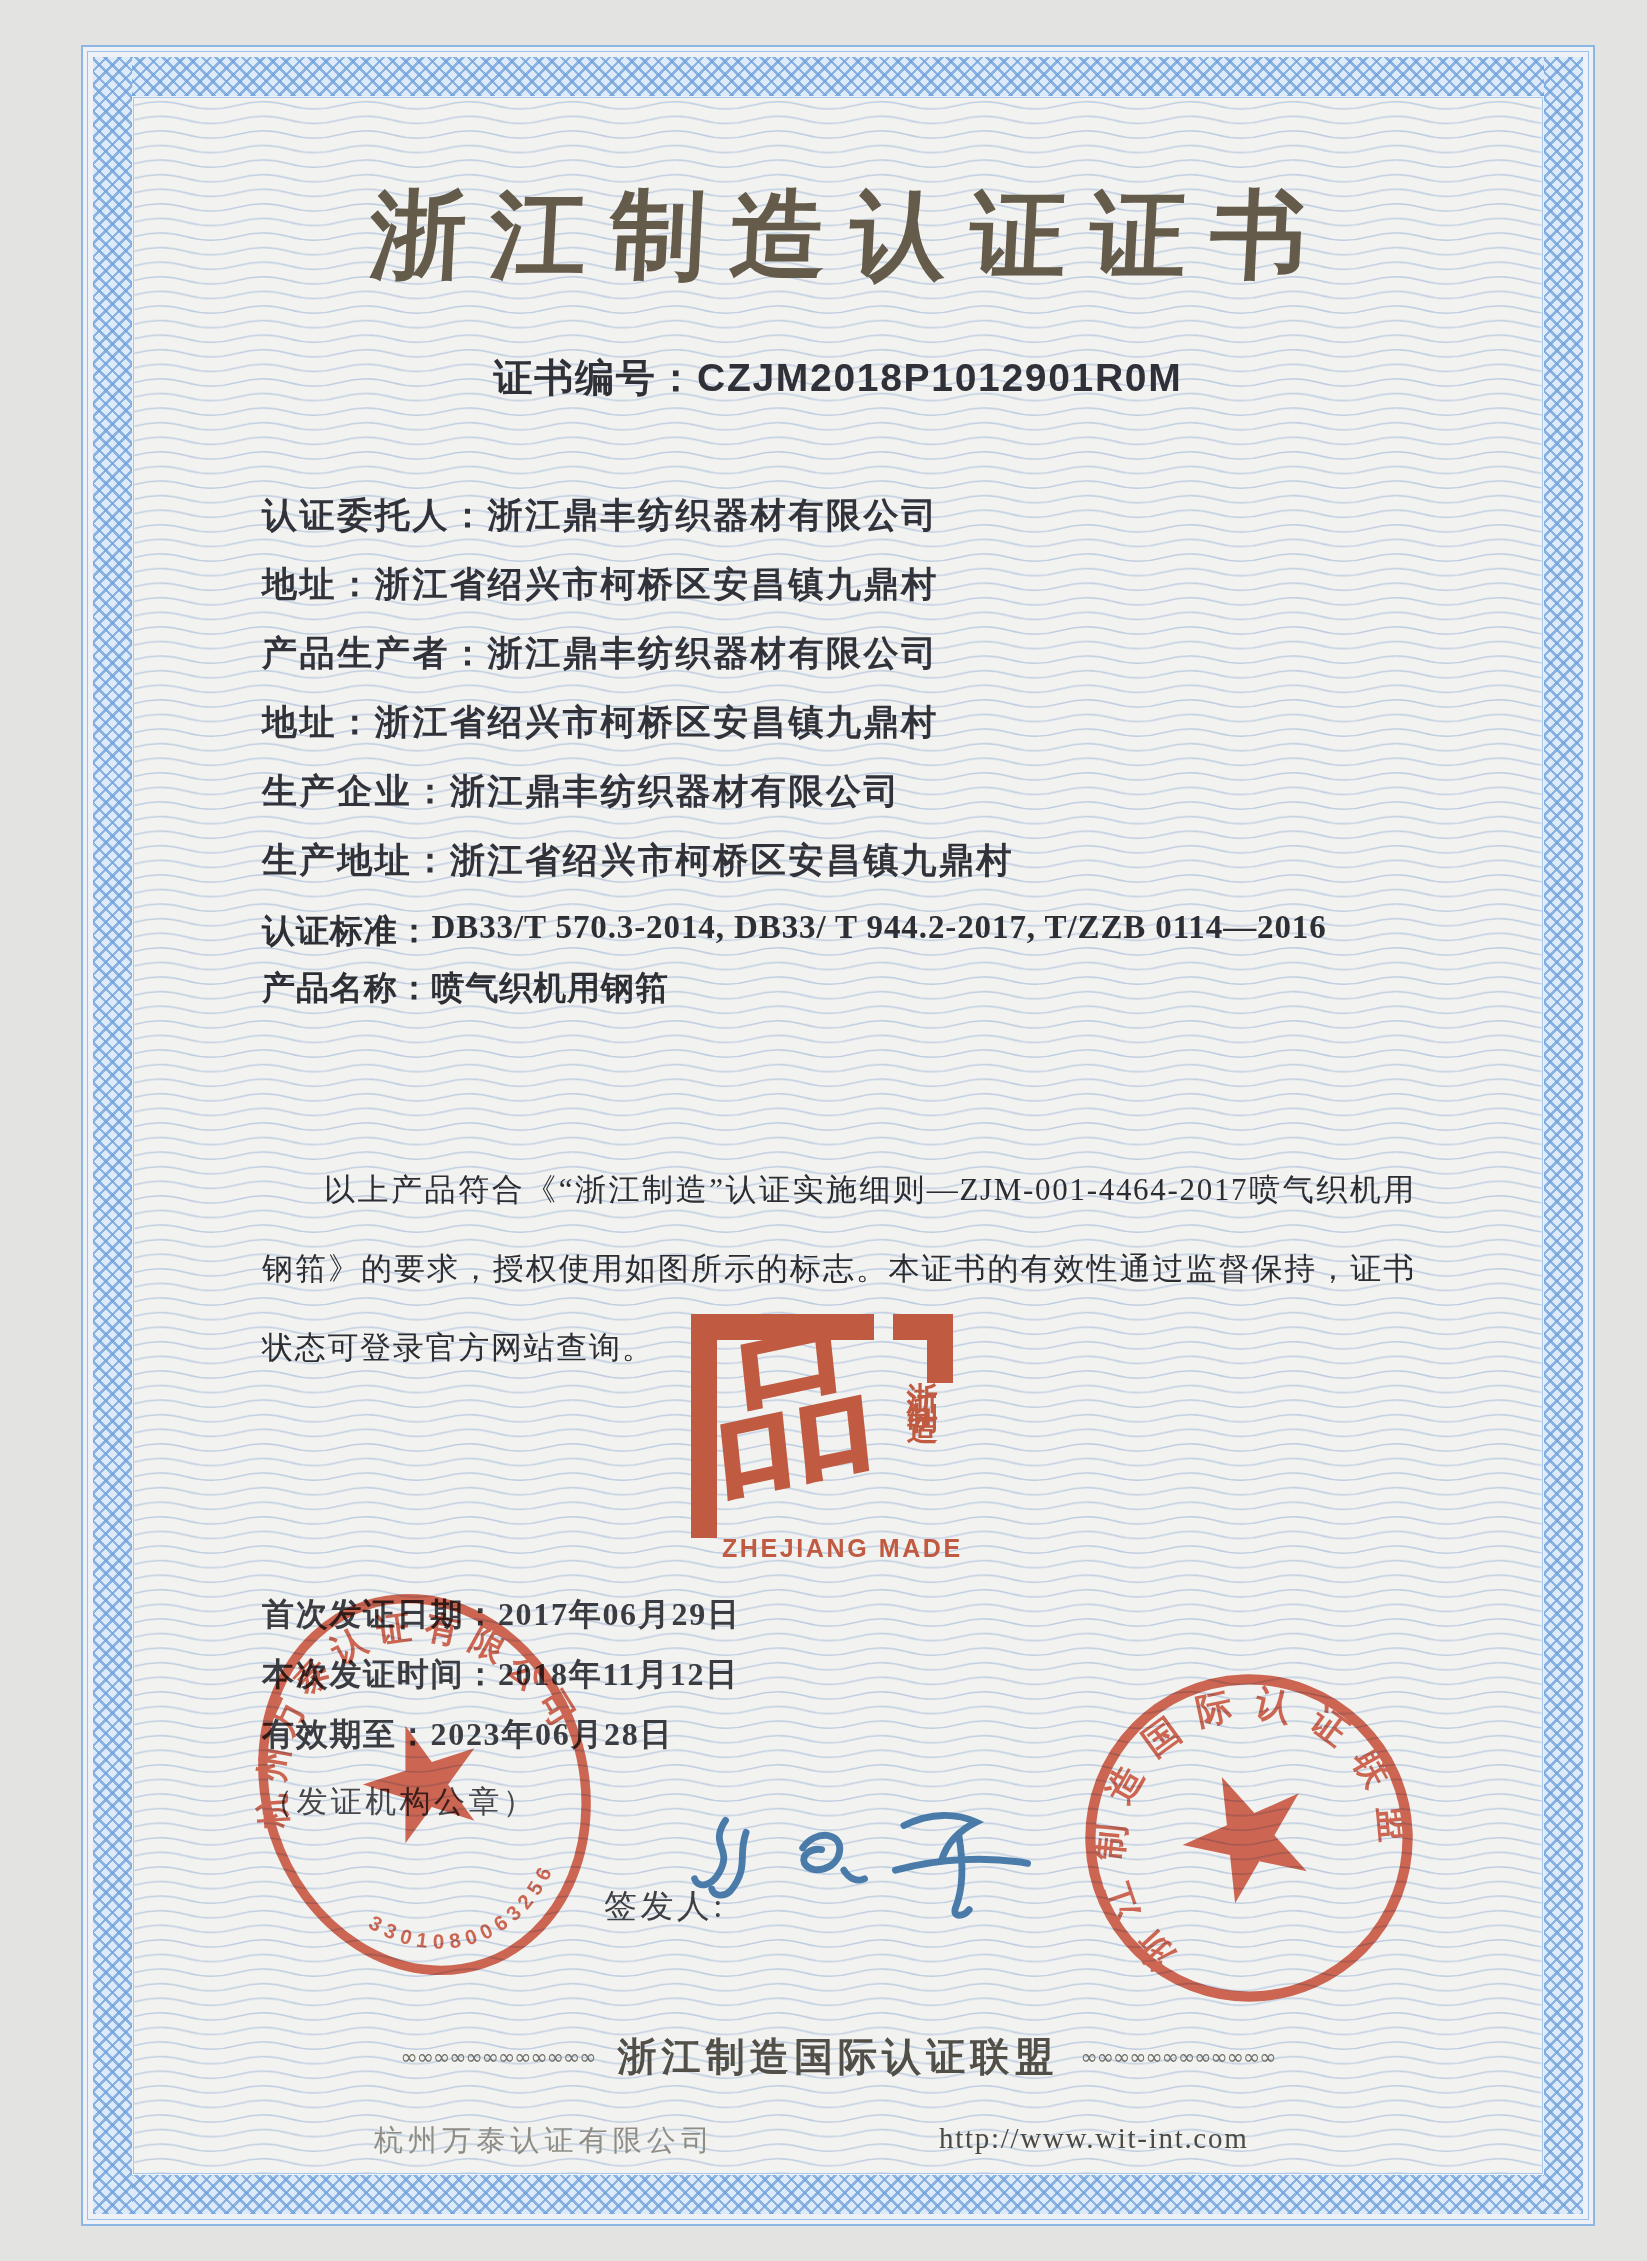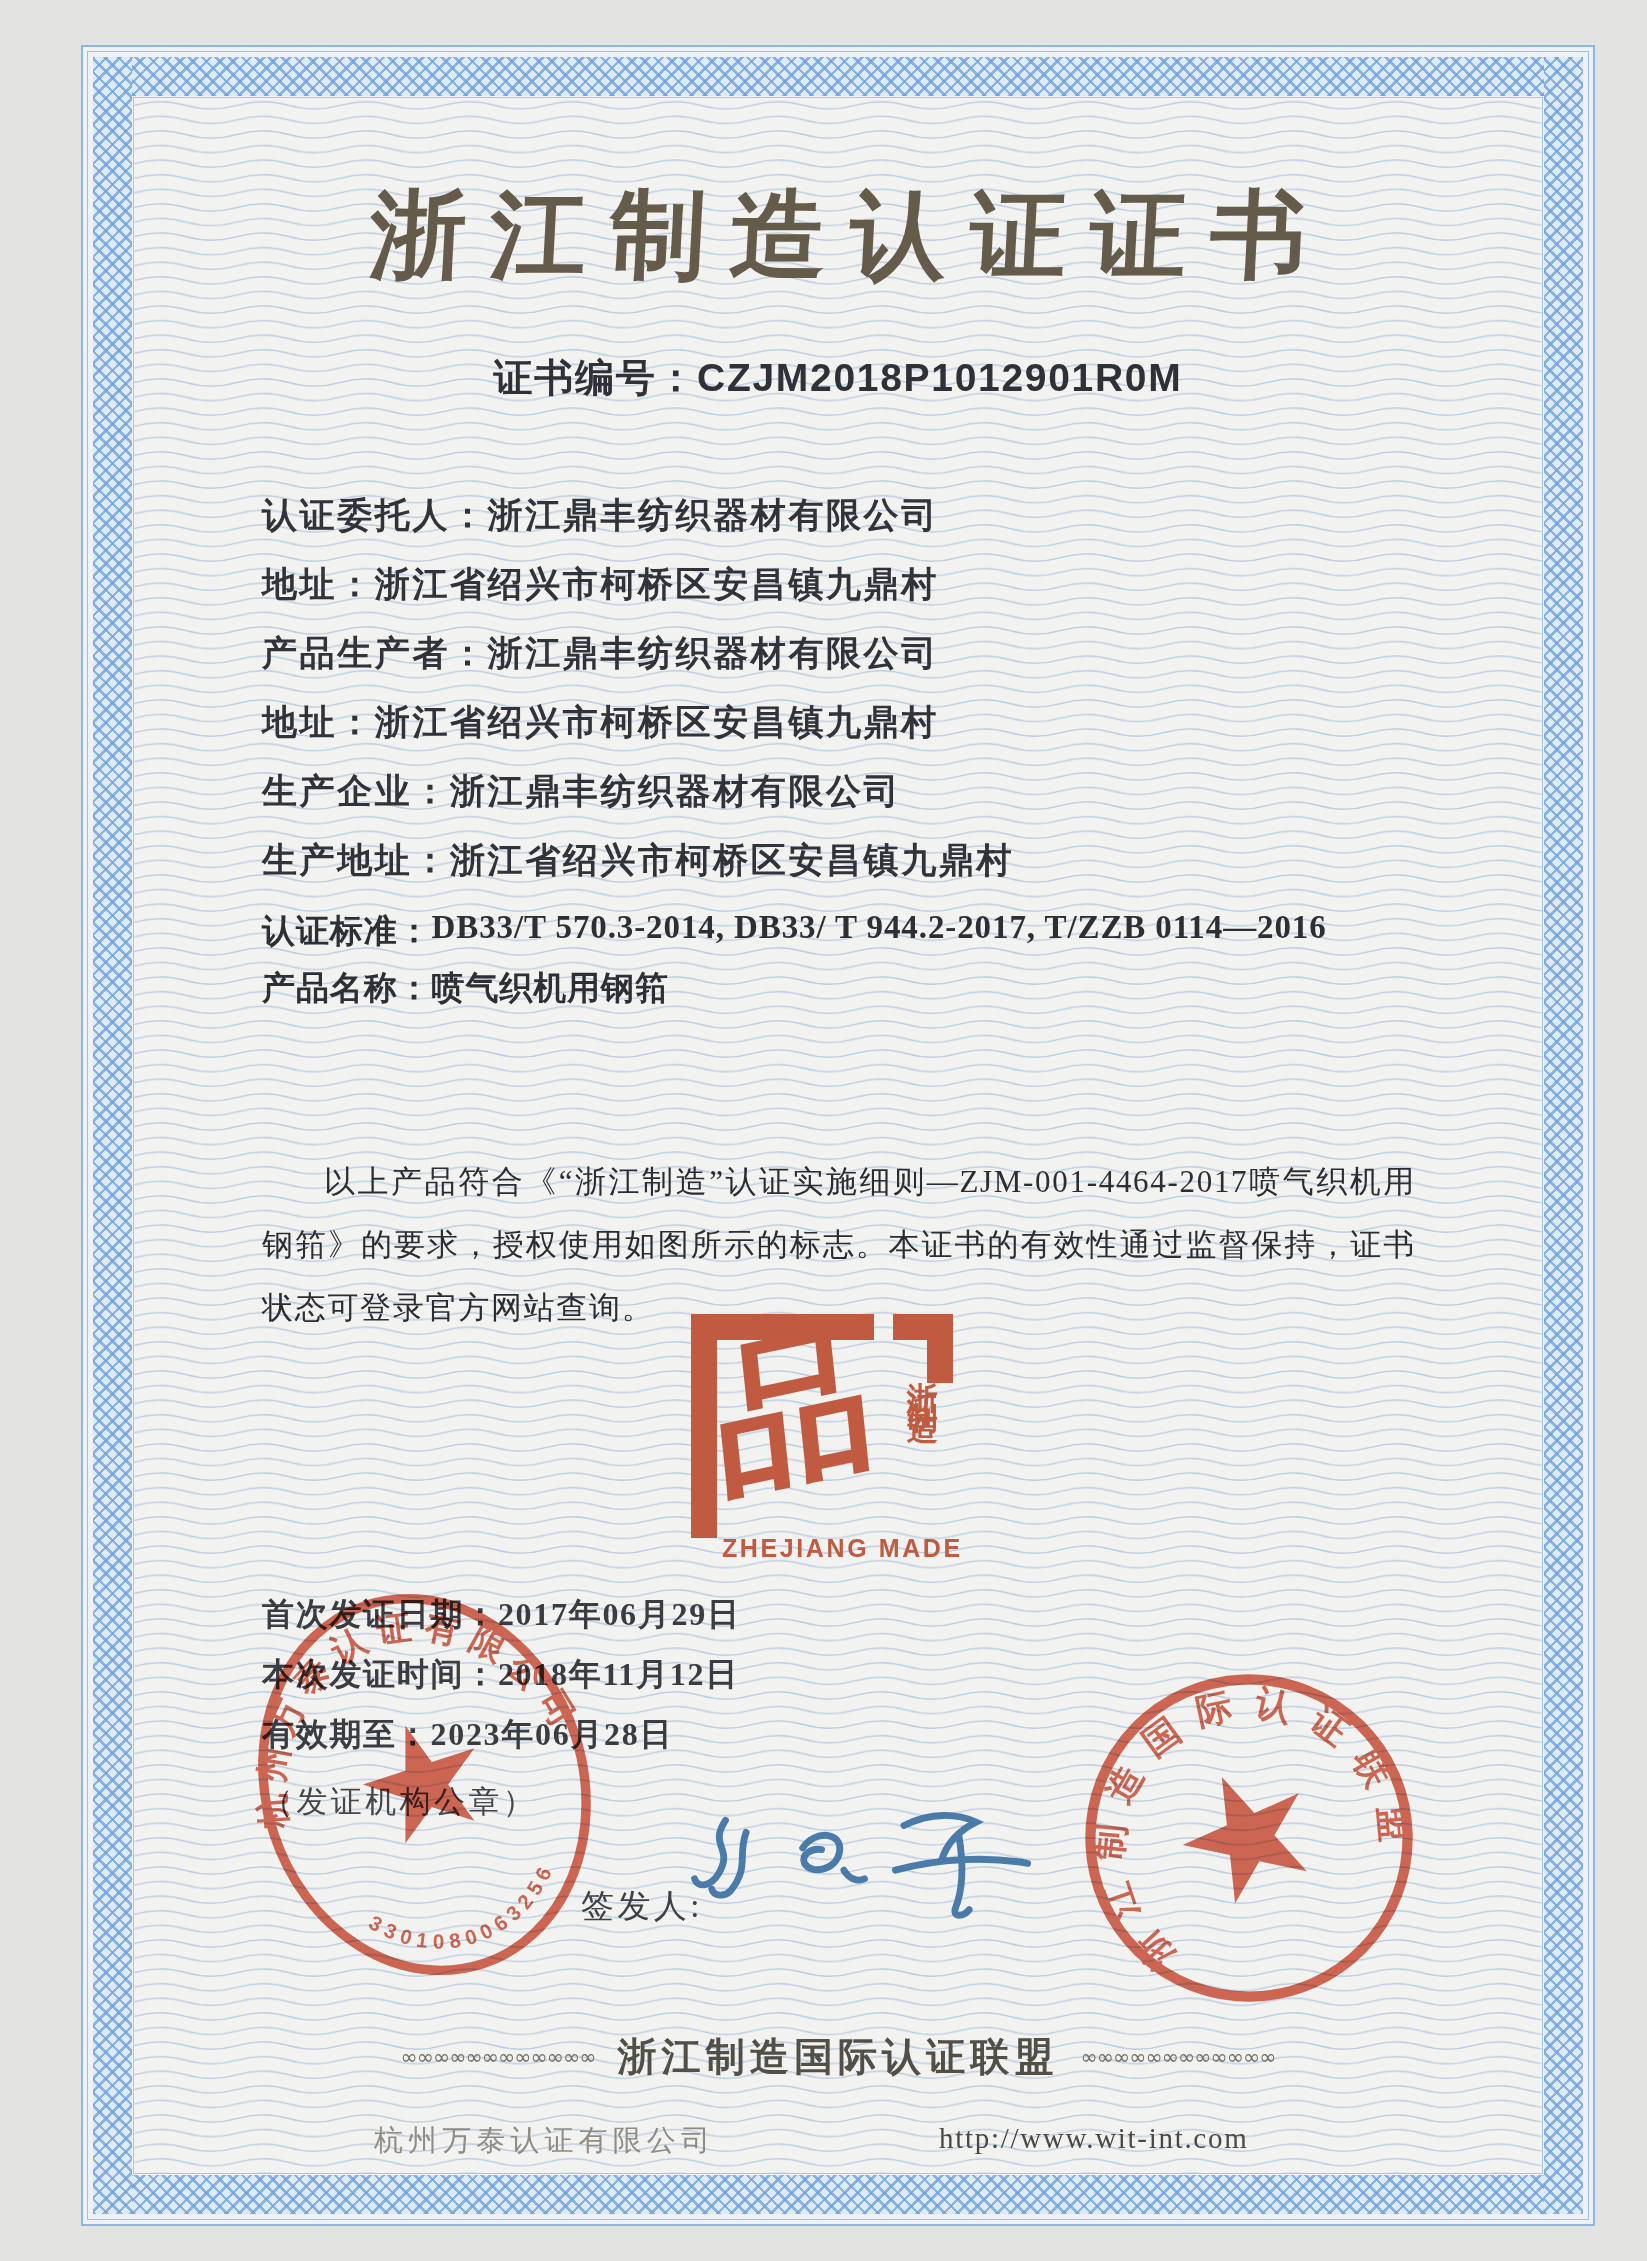--- a/index.html
+++ b/index.html
@@ -28,21 +28,21 @@
           font-family:"Liberation Sans",sans-serif;font-weight:700;font-size:39px;
           letter-spacing:1.7px;color:#2f3038;}
   .fields{position:absolute;left:128px;top:383px;z-index:1;}
   .fields .line{height:69px;display:flex;align-items:center;
           font-family:"Liberation Sans",sans-serif;font-weight:700;font-size:35px;
           letter-spacing:2.6px;color:#31323a;}
   .details{position:absolute;left:128px;top:811px;z-index:1;}
   .details .line{height:57px;display:flex;align-items:flex-start;
           font-weight:700;font-size:33px;letter-spacing:0.9px;color:#2e2f35;}
   .statement{position:absolute;left:128px;top:1052px;width:1154px;margin:0;z-index:1;
-          font-size:31px;line-height:63px;letter-spacing:1.7px;color:#2c2d33;
+          font-size:31px;line-height:79px;letter-spacing:1.7px;color:#2c2d33;
           text-indent:2em;text-align:justify;}
 
   .logo{position:absolute;left:557px;top:1216px;width:262px;height:257px;z-index:1;}
   .logo .bar{position:absolute;background:#c05a40;}
   .bar-top{left:0;top:0;width:70%;height:26px;}
   .bar-corner-h{right:0;top:0;width:23%;height:26px;}
   .bar-corner-v{right:0;top:0;width:26px;height:27%;}
   .bar-left{left:0;top:0;width:26px;height:87%;}
   .logo-glyph{position:absolute;left:22px;top:15.4px;font-size:159px;line-height:1;
           font-family:"DejaVu Serif",serif;font-weight:700;color:#c05a40;
@@ -52,21 +52,21 @@
           letter-spacing:10.3px;color:#c05a40;}
   .logo-caption{position:absolute;left:31px;bottom:8px;
           font-family:"Liberation Sans",sans-serif;font-weight:700;font-size:25px;
           letter-spacing:2.6px;color:#c05a40;white-space:nowrap;}
 
   .dates{position:absolute;left:128px;top:1487px;z-index:1;}
   .dates .line{height:60px;display:flex;align-items:center;
           font-weight:600;font-size:32px;letter-spacing:1.7px;color:#3b3c42;}
   .sealnote{position:absolute;left:128px;top:1683px;z-index:1;
           font-size:31px;letter-spacing:3.4px;color:#46474d;}
-  .signer-label{position:absolute;left:447px;top:1786px;z-index:1;
+  .signer-label{position:absolute;left:470px;top:1786px;z-index:1;
           font-size:33px;letter-spacing:3.4px;color:#3f4046;}
   .signature{position:absolute;left:540px;top:1688px;width:369px;height:146px;z-index:2;}
 
   .seal{position:absolute;z-index:2;mix-blend-mode:multiply;opacity:.93;overflow:visible;}
   .seal-left{left:102px;top:1472px;width:377px;height:429px;}
   .seal-right{left:935px;top:1560px;width:360px;height:360px;}
   .seal text{fill:#d4604b;font-family:"Liberation Sans",sans-serif;font-weight:700;}
 
   .footer-band{position:absolute;top:1932px;left:0;width:100%;z-index:1;
           display:flex;justify-content:center;align-items:center;gap:22px;}

